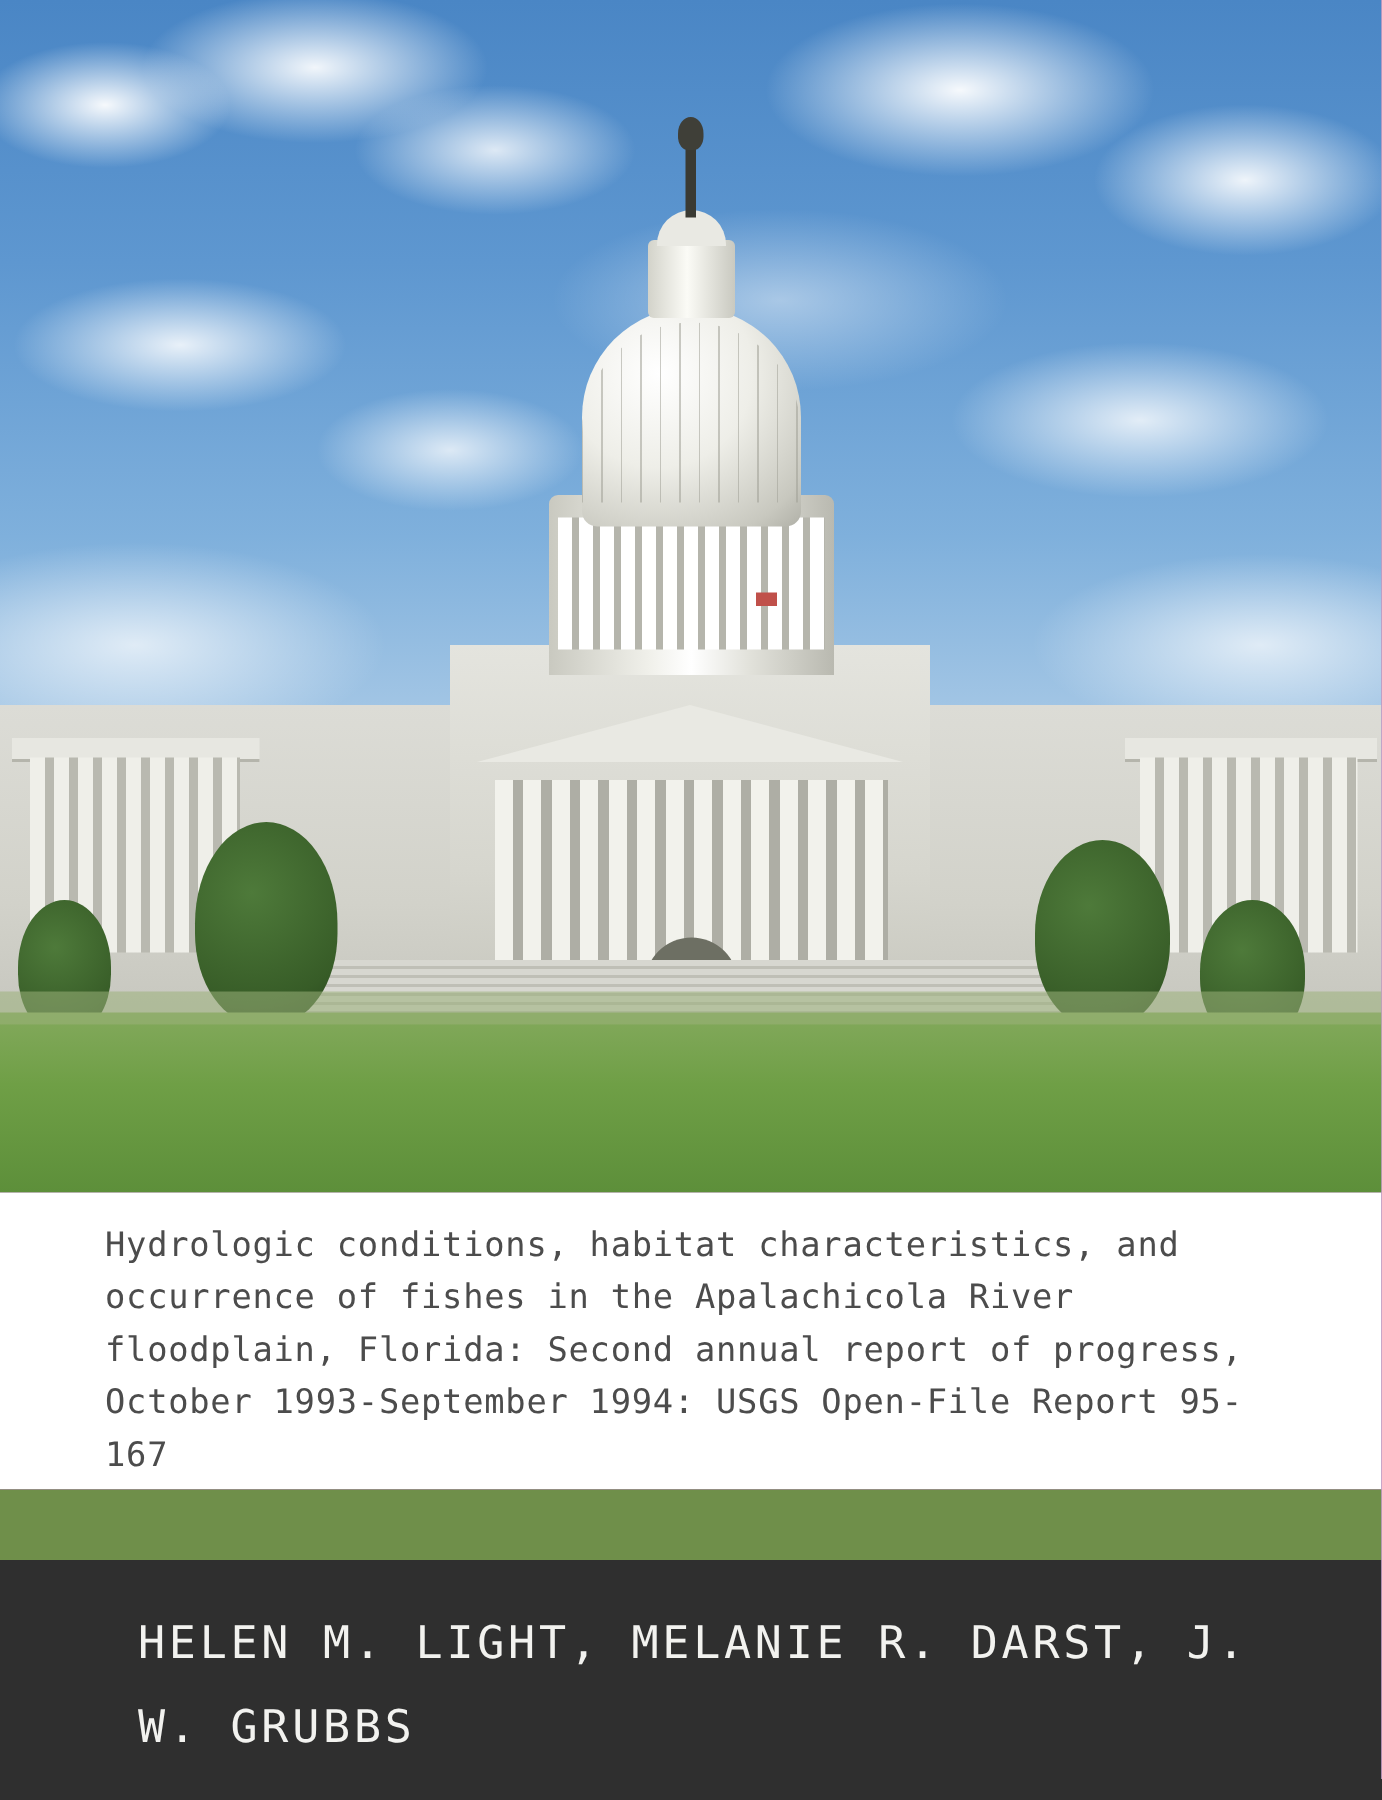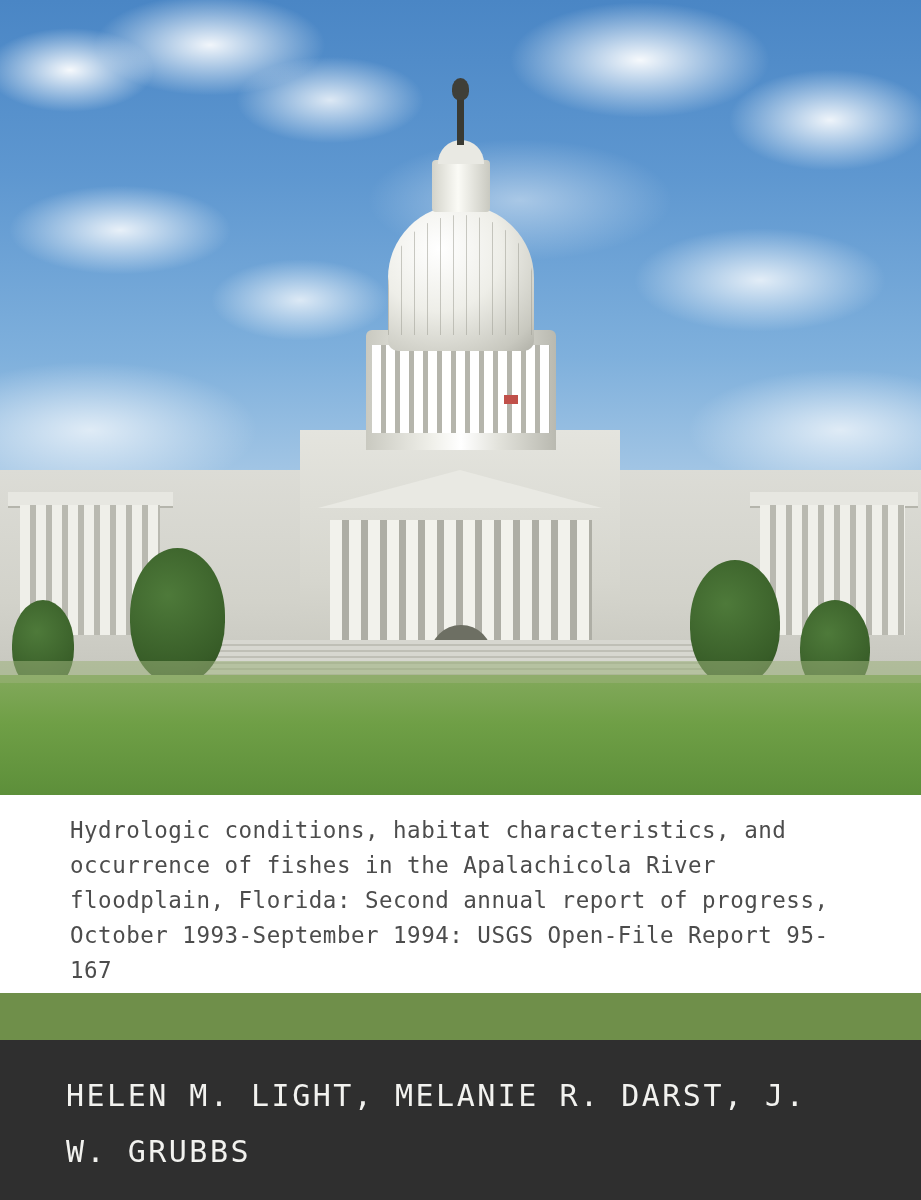--- a/index.html
+++ b/index.html
@@ -237,21 +237,21 @@
     background: #6f8f4a;
   }
 
   
   .author-band {
     position: absolute;
     left: 0; top: 1040px;
     width: 921px; height: 160px;
     background: #2f2f2f;
     box-sizing: border-box;
-    padding: 28px 60px 0 66px;
+    padding: 28px 60px 0 92px;
   }
   .author-text {
     margin: 0;
     font-family: "DejaVu Sans Mono", monospace;
     font-size: 30px;
     line-height: 56px;
     letter-spacing: 2.5px;
     color: #f2f2ef;
   }
 </style>

